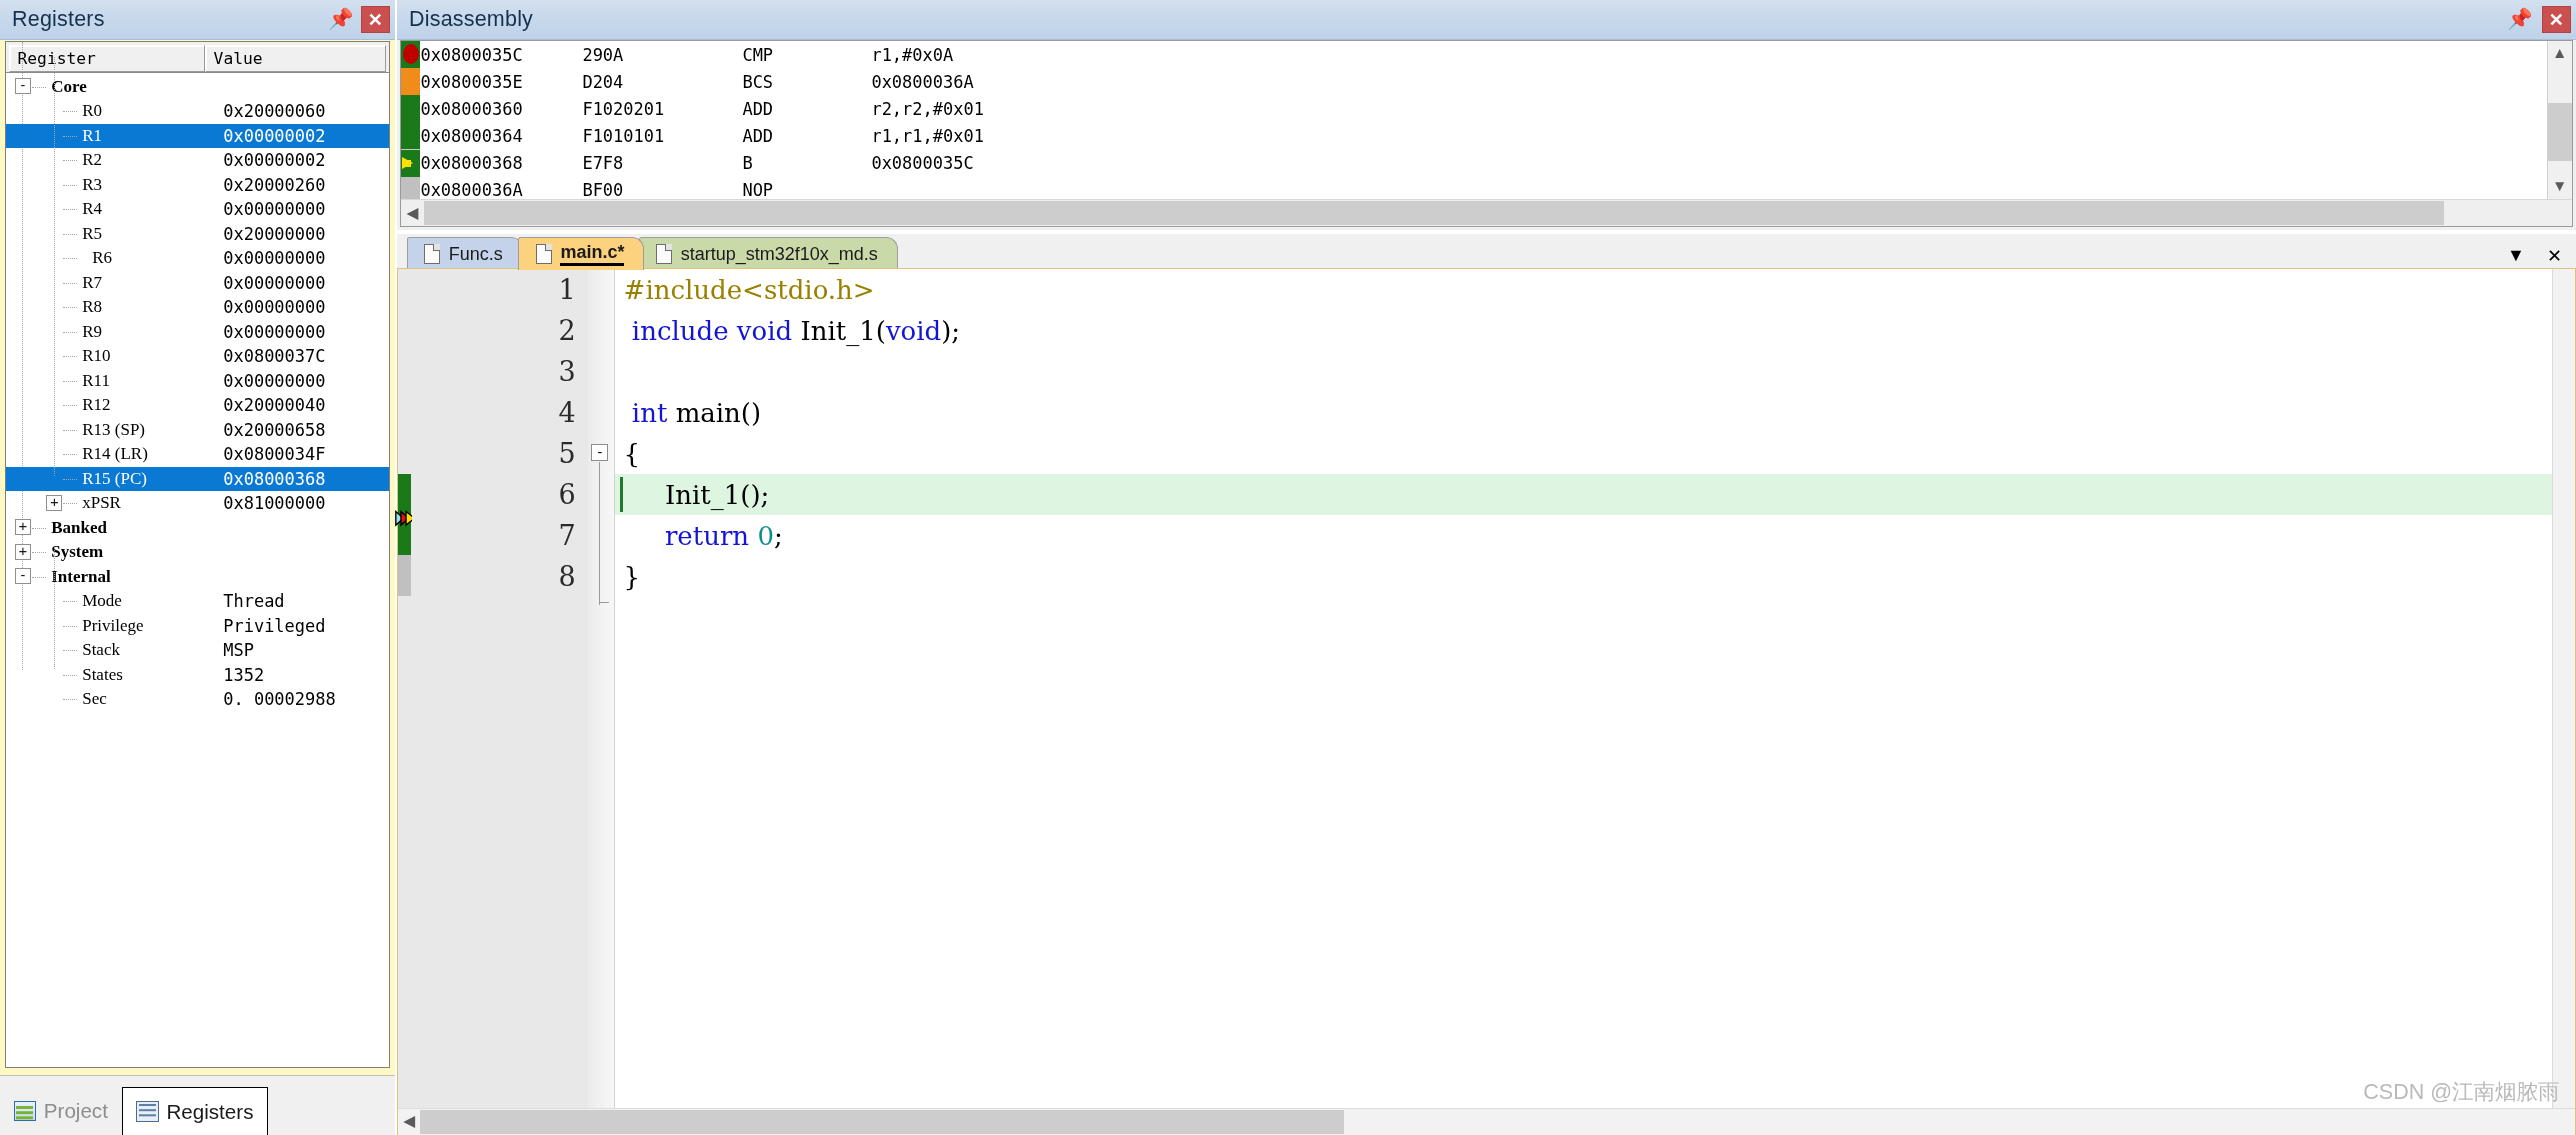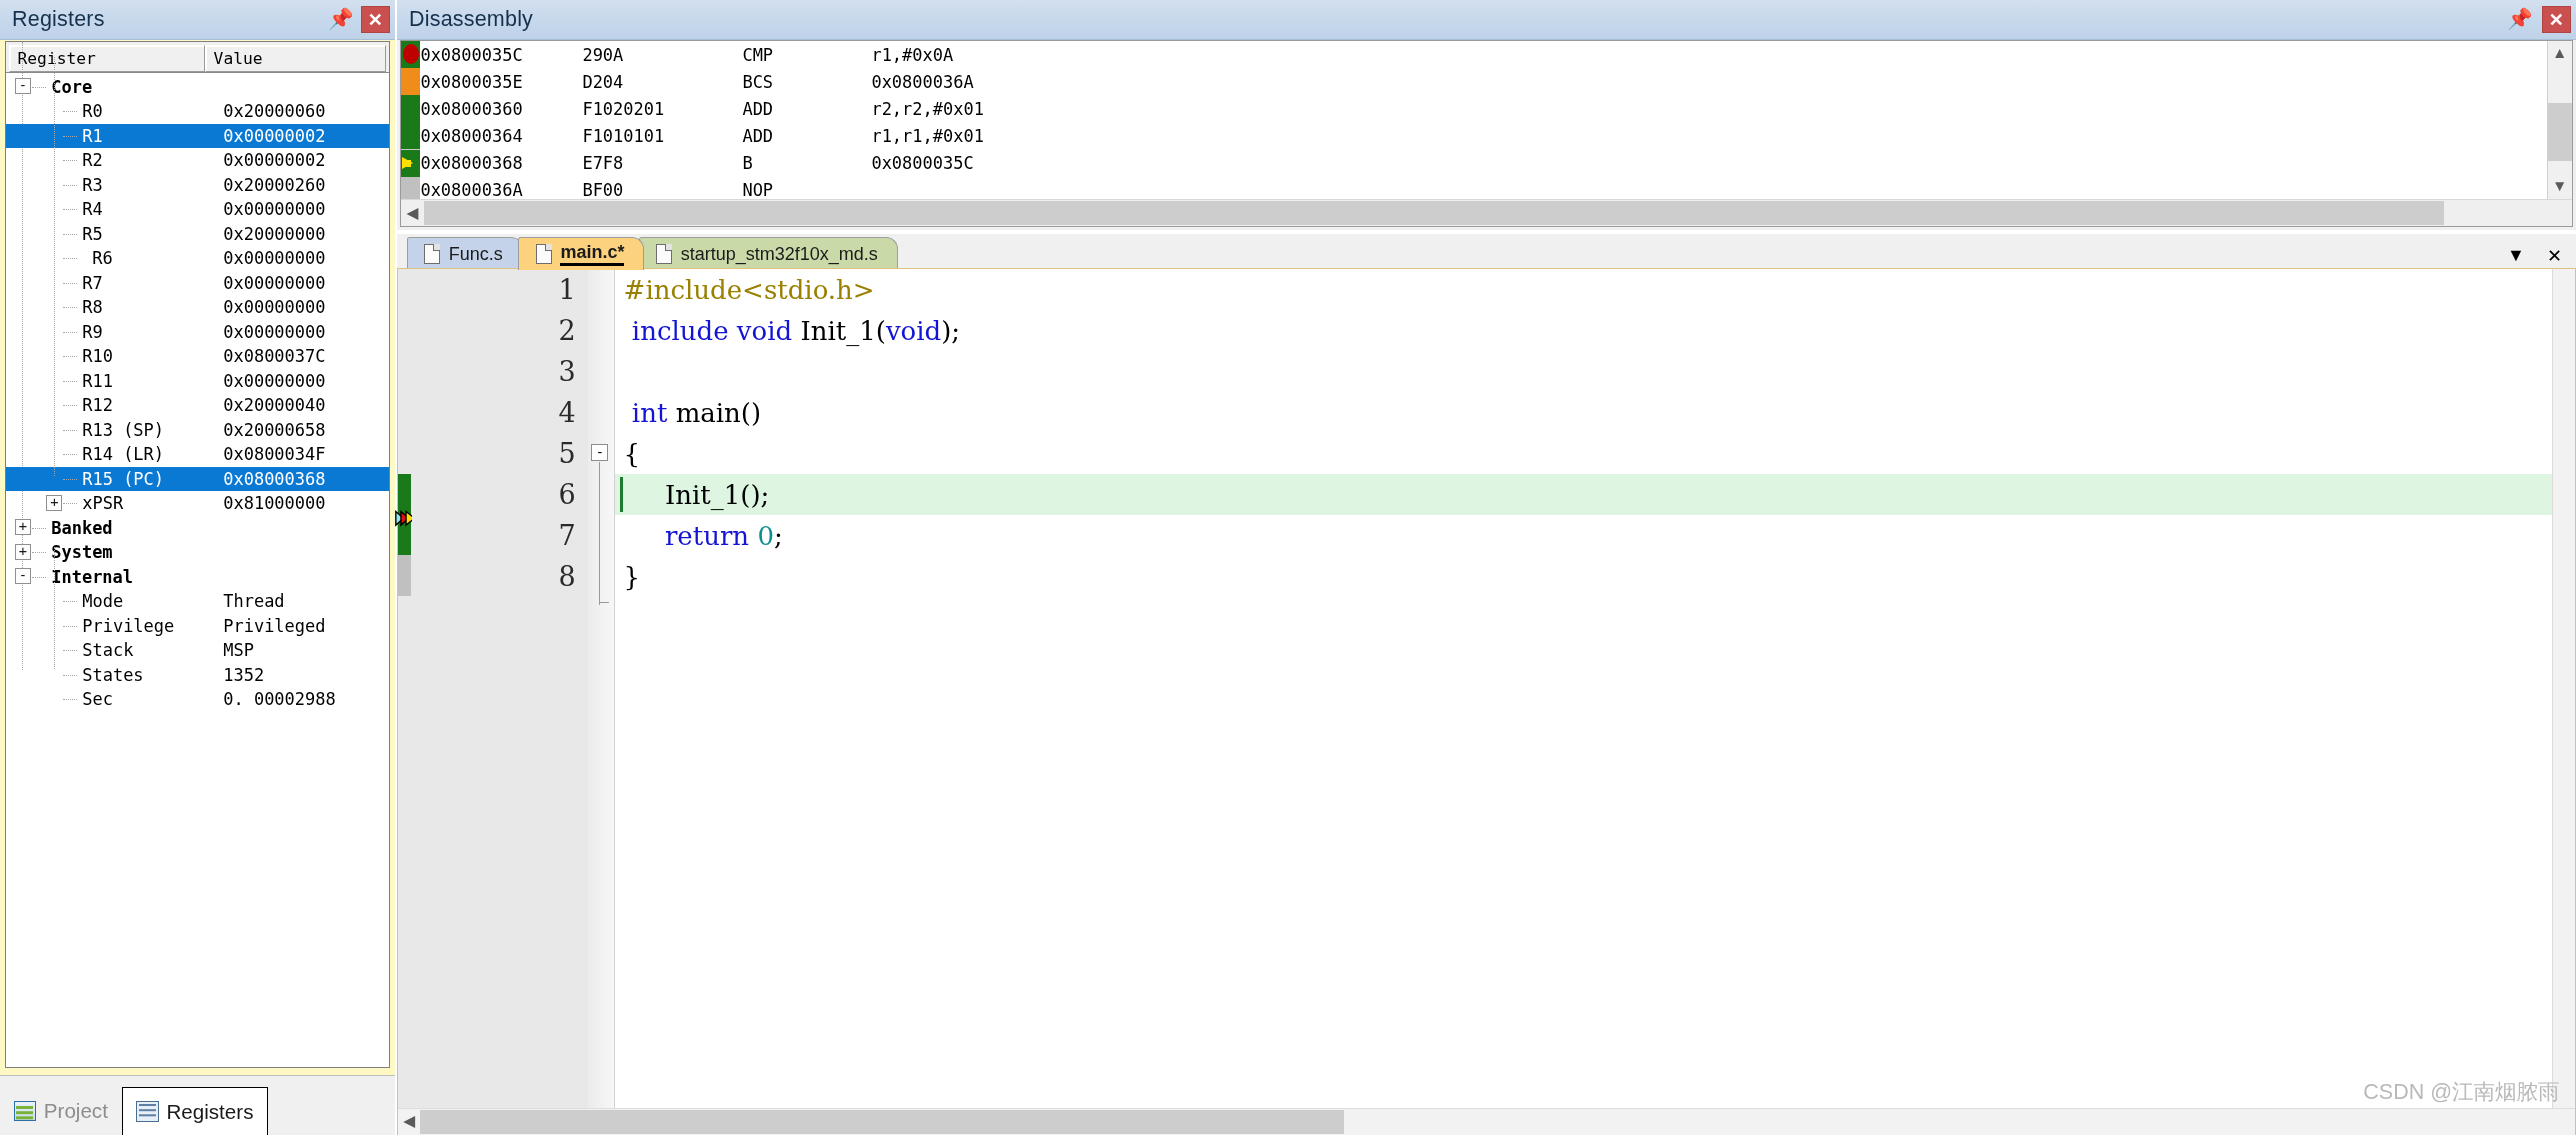--- a/index.html
+++ b/index.html
@@ -65,21 +65,21 @@
   .gh-reg{width:198px;}
   .gh-val{width:183px;}
   .rows{padding-top:1.7px;}
   .rrow{
     height:24.5px;display:flex;align-items:center;position:relative;
     font-family:"DejaVu Sans Mono","Liberation Mono",monospace;
     font-size:17px;color:#000;white-space:nowrap;
   }
   .rrow.sel{background:#0a79d4;color:#ffffff;}
   .rrow.sel .rname,.rrow.sel .rval{color:#ffffff;}
-  .rname{position:absolute;white-space:nowrap;}
+  .rname{position:absolute;white-space:nowrap;font-family:Liberation Serif, serif;}
   .rval{position:absolute;left:217px;white-space:nowrap;}
   .rrow.group .rname{font-weight:bold;}
   .tw{position:absolute;width:16.3px;height:16.3px;border:0.9px solid #8f8f8f;background:#fdfdfd;
       display:flex;align-items:center;justify-content:center;font-size:13.8px;line-height:1;
       color:#1a1a1a;font-family:"DejaVu Sans Mono",monospace;box-sizing:border-box;}
   .guide{position:absolute;border-left:1.7px dotted #a6a6a6;}
   .tick{position:absolute;border-top:1.7px dotted #a6a6a6;height:0;}
 
   
   #bottom-tabs{

